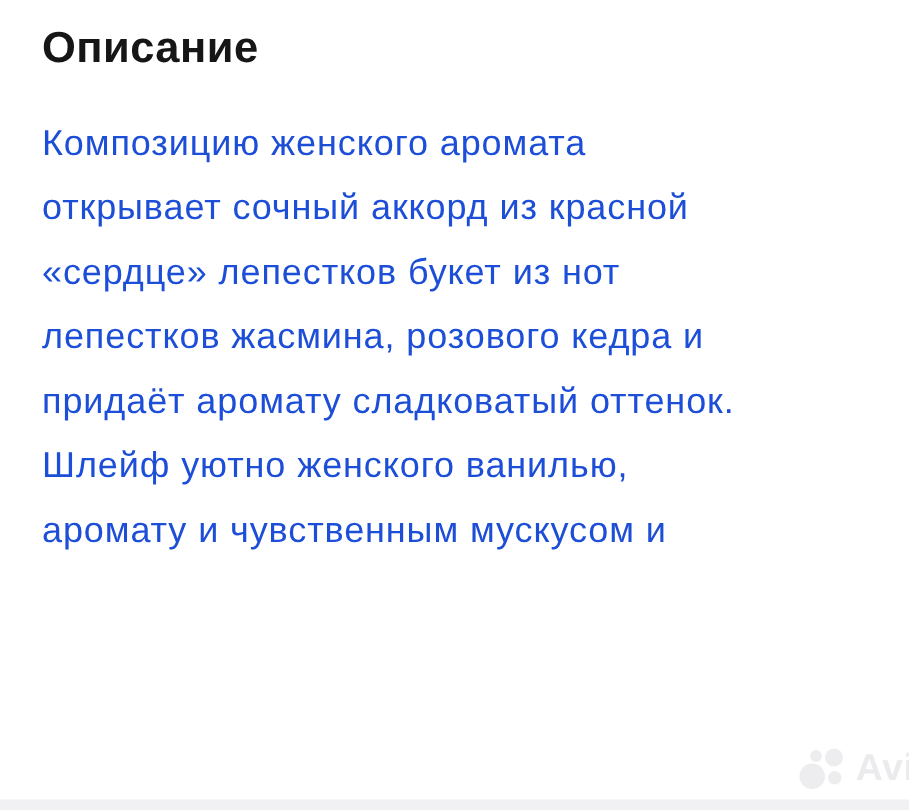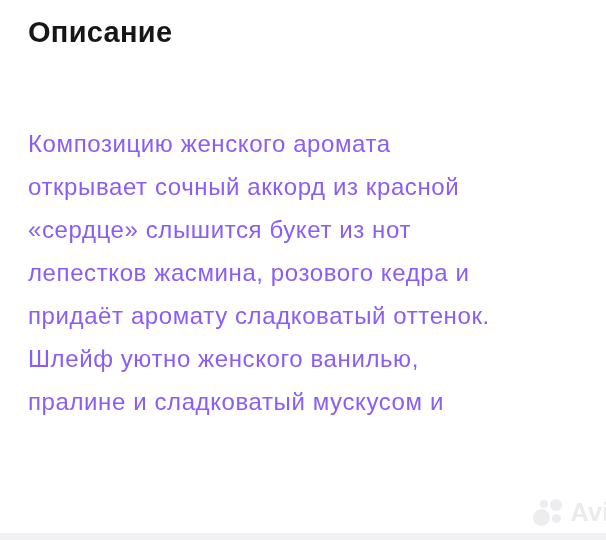--- a/index.html
+++ b/index.html
@@ -27,22 +27,21 @@
     letter-spacing: 0.3px;
     color: #161616;
   }
   .description {
     position: absolute;
     left: 28px;
     top: 74px;
     font-size: 24px;
     line-height: 43px;
     letter-spacing: 0.6px;
-    color: #8b5cf6;
-    margin-top: 48px;
+    color: #1d4ed8;
   }
   .description .desc-line {
     white-space: nowrap;
   }
   .watermark {
     position: absolute;
     right: 12px;
     bottom: 13px;
     display: flex;
     align-items: center;
@@ -82,25 +81,25 @@
 </head>
 <body>
 
 <div class="page">
 
   <h2 class="section-title">Описание</h2>
 
   <div class="description">
       <div class="desc-line">Композицию женского аромата</div>
       <div class="desc-line">открывает сочный аккорд из красной</div>
-      <div class="desc-line">«сердце» слышится букет из нот</div>
+      <div class="desc-line">«сердце» лепестков букет из нот</div>
       <div class="desc-line">лепестков жасмина, розового кедра и</div>
       <div class="desc-line">придаёт аромату сладковатый оттенок.</div>
       <div class="desc-line">Шлейф уютно женского ванилью,</div>
-      <div class="desc-line">пралине и сладковатый мускусом и</div>
+      <div class="desc-line">аромату и чувственным мускусом и</div>
     </div>
 
   <div class="watermark">
     <div class="wm-logo">
       <span class="wm-c1"></span>
       <span class="wm-c2"></span>
       <span class="wm-c3"></span>
       <span class="wm-c4"></span>
     </div>
     <div class="wm-text">Avito</div>

